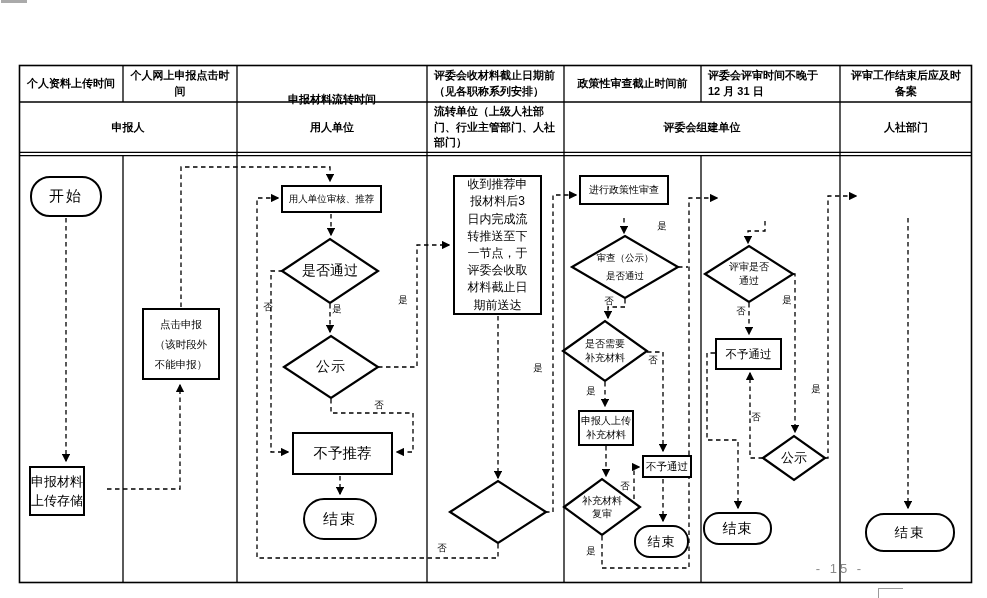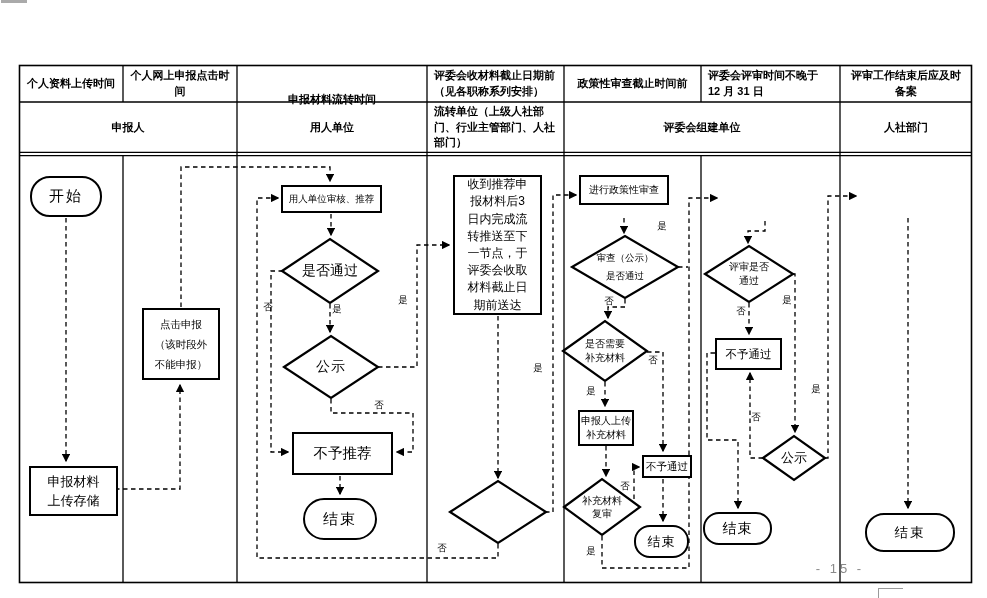--- a/index.html
+++ b/index.html
@@ -106,21 +106,21 @@
   <div class="cell left" style="left:701px;top:65px;width:139px;height:37px;">评委会评审时间不晚于 12 月 31 日</div>
   <div class="cell" style="left:840px;top:65px;width:132px;height:37px;">评审工作结束后应及时备案</div>
 
   <div class="cell" style="left:19px;top:102px;width:218px;height:51px;">申报人</div>
   <div class="cell" style="left:237px;top:102px;width:190px;height:51px;">用人单位</div>
   <div class="cell left" style="left:427px;top:102px;width:137px;height:51px;">流转单位（上级人社部门、行业主管部门、人社部门）</div>
   <div class="cell" style="left:564px;top:102px;width:276px;height:51px;">评委会组建单位</div>
   <div class="cell" style="left:840px;top:102px;width:132px;height:51px;">人社部门</div>
 
   <div class="node" style="left:30px;top:176px;width:72px;height:41px;border-width:2px;border-radius:20px;font-size:15px;letter-spacing:2px;">开始</div>
-  <div class="node" style="left:29px;top:466px;width:89px;height:50px;font-size:13px;line-height:19px;">申报材料
+  <div class="node" style="left:29px;top:466px;width:56px;height:50px;font-size:13px;line-height:19px;">申报材料
 上传存储</div>
   <div class="node" style="left:142px;top:308px;width:78px;height:72px;border-width:2px;font-size:10.5px;line-height:20px;">点击申报
 （该时段外
 不能申报）</div>
   <div class="node" style="left:281px;top:185px;width:101px;height:28px;font-size:9.5px;">用人单位审核、推荐</div>
   <div class="node" style="left:292px;top:432px;width:101px;height:43px;font-size:14.5px;">不予推荐</div>
   <div class="node" style="left:303px;top:498px;width:74px;height:42px;border-width:2px;border-radius:21px;font-size:15px;letter-spacing:2px;">结束</div>
   <div class="node" style="left:453px;top:175px;width:89px;height:140px;font-size:12px;line-height:17.2px;">收到推荐申
 报材料后3
 日内完成流

